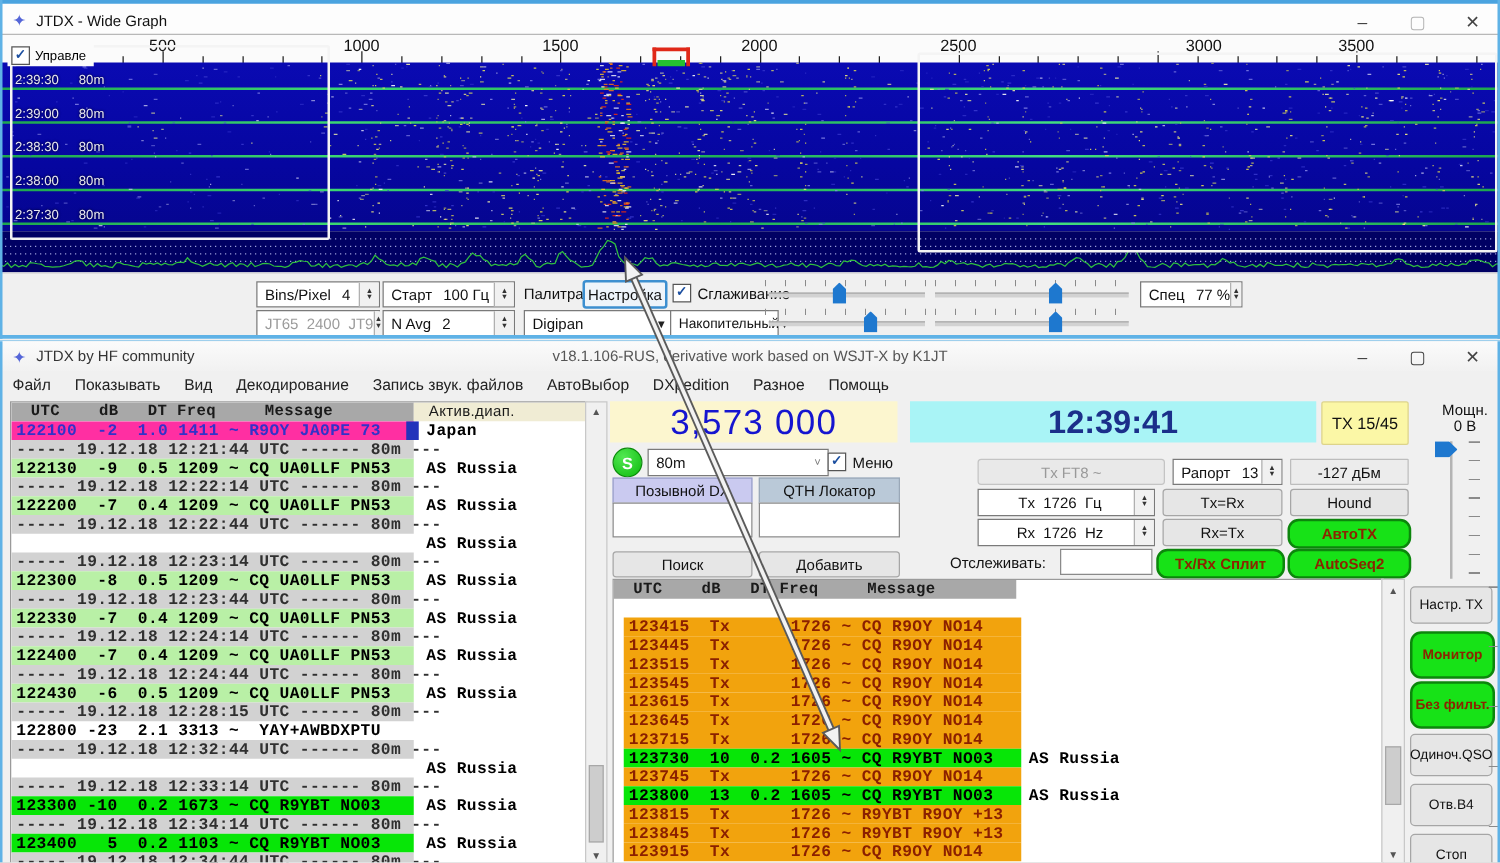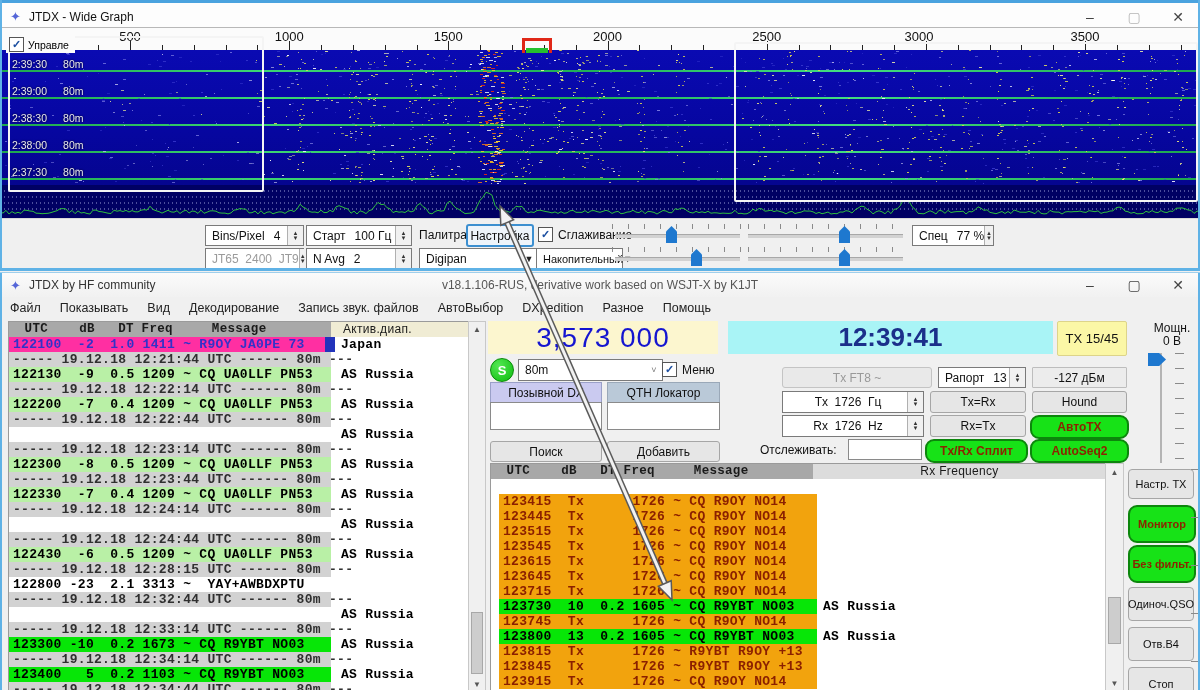--- a/index.html
+++ b/index.html
@@ -124,21 +124,21 @@
         <div class="tickv" style="left: 1053.2px; height: 6px;"></div>
         <div class="tickv" style="left: 1085px; height: 10px;"></div>
         <div class="tickv" style="left: 1116.8px; height: 6px;"></div>
         <div class="tickv" style="left: 1148.7px; height: 6px;"></div>
         <div class="tickv" style="left: 1180.5px; height: 6px;"></div>
         <span class="scale-num" style="left: 130px;">500</span>
         <span class="scale-num" style="left: 289.2px;">1000</span>
         <span class="scale-num" style="left: 448.3px;">1500</span>
         <span class="scale-num" style="left: 607.5px;">2000</span>
         <span class="scale-num" style="left: 766.7px;">2500</span>
-        <span class="scale-num" style="left: 919px;">3000</span>
+        <span class="scale-num" style="left: 963px;">3000</span>
         <span class="scale-num" style="left: 1085px;">3500</span>
       </div>
     <div id="txmarker">
         <div class="rxin"></div>
       </div>
 
     <div id="wf">
         <div class="wf-time" style="left: 12px; top: 8px;">
           <span>2:39:30</span>
           <span>80m</span>
@@ -2021,21 +2021,21 @@
           <div class="trow" style="top: 30px;"><span class="msg" style="left: 0px; width: 318px; background: rgb(185, 240, 166); color: rgb(0, 0, 0);">122130  -9  0.5 1209 ~ CQ UA0LLF PN53</span><span class="region" style="left: 332px;">AS Russia</span></div>
           <div class="trow" style="top: 45px;"><span class="msg" style="left: 0px; width: 318px; background: rgb(210, 210, 210); color: rgb(48, 48, 48);">----- 19.12.18 12:22:14 UTC ------ 80m ---</span></div>
           <div class="trow" style="top: 60px;"><span class="msg" style="left: 0px; width: 318px; background: rgb(185, 240, 166); color: rgb(0, 0, 0);">122200  -7  0.4 1209 ~ CQ UA0LLF PN53</span><span class="region" style="left: 332px;">AS Russia</span></div>
           <div class="trow" style="top: 75px;"><span class="msg" style="left: 0px; width: 318px; background: rgb(210, 210, 210); color: rgb(48, 48, 48);">----- 19.12.18 12:22:44 UTC ------ 80m ---</span></div>
           <div class="trow" style="top: 90px;"><span class="region" style="left: 332px;">AS Russia</span></div>
           <div class="trow" style="top: 105px;"><span class="msg" style="left: 0px; width: 318px; background: rgb(210, 210, 210); color: rgb(48, 48, 48);">----- 19.12.18 12:23:14 UTC ------ 80m ---</span></div>
           <div class="trow" style="top: 120px;"><span class="msg" style="left: 0px; width: 318px; background: rgb(185, 240, 166); color: rgb(0, 0, 0);">122300  -8  0.5 1209 ~ CQ UA0LLF PN53</span><span class="region" style="left: 332px;">AS Russia</span></div>
           <div class="trow" style="top: 135px;"><span class="msg" style="left: 0px; width: 318px; background: rgb(210, 210, 210); color: rgb(48, 48, 48);">----- 19.12.18 12:23:44 UTC ------ 80m ---</span></div>
           <div class="trow" style="top: 150px;"><span class="msg" style="left: 0px; width: 318px; background: rgb(185, 240, 166); color: rgb(0, 0, 0);">122330  -7  0.4 1209 ~ CQ UA0LLF PN53</span><span class="region" style="left: 332px;">AS Russia</span></div>
           <div class="trow" style="top: 165px;"><span class="msg" style="left: 0px; width: 318px; background: rgb(210, 210, 210); color: rgb(48, 48, 48);">----- 19.12.18 12:24:14 UTC ------ 80m ---</span></div>
-          <div class="trow" style="top: 180px;"><span class="region" style="left: 332px;">AS Russia</span></div>
+          <div class="trow" style="top: 180px;"><span class="msg" style="left: 0px; width: 318px; background: rgb(185, 240, 166); color: rgb(0, 0, 0);">122400  -7  0.4 1209 ~ CQ UA0LLF PN53</span><span class="region" style="left: 332px;">AS Russia</span></div>
           <div class="trow" style="top: 195px;"><span class="msg" style="left: 0px; width: 318px; background: rgb(210, 210, 210); color: rgb(48, 48, 48);">----- 19.12.18 12:24:44 UTC ------ 80m ---</span></div>
           <div class="trow" style="top: 210px;"><span class="msg" style="left: 0px; width: 318px; background: rgb(185, 240, 166); color: rgb(0, 0, 0);">122430  -6  0.5 1209 ~ CQ UA0LLF PN53</span><span class="region" style="left: 332px;">AS Russia</span></div>
           <div class="trow" style="top: 225px;"><span class="msg" style="left: 0px; width: 318px; background: rgb(210, 210, 210); color: rgb(48, 48, 48);">----- 19.12.18 12:28:15 UTC ------ 80m ---</span></div>
           <div class="trow" style="top: 240px;"><span class="msg" style="left: 0px; width: 318px; background: transparent; color: rgb(0, 0, 0);">122800 -23  2.1 3313 ~  YAY+AWBDXPTU</span></div>
           <div class="trow" style="top: 255px;"><span class="msg" style="left: 0px; width: 318px; background: rgb(210, 210, 210); color: rgb(48, 48, 48);">----- 19.12.18 12:32:44 UTC ------ 80m ---</span></div>
           <div class="trow" style="top: 270px;"><span class="region" style="left: 332px;">AS Russia</span></div>
           <div class="trow" style="top: 285px;"><span class="msg" style="left: 0px; width: 318px; background: rgb(210, 210, 210); color: rgb(48, 48, 48);">----- 19.12.18 12:33:14 UTC ------ 80m ---</span></div>
           <div class="trow" style="top: 300px;"><span class="msg" style="left: 0px; width: 318px; background: rgb(7, 230, 7); color: rgb(0, 0, 0);">123300 -10  0.2 1673 ~ CQ R9YBT NO03</span><span class="region" style="left: 332px;">AS Russia</span></div>
           <div class="trow" style="top: 315px;"><span class="msg" style="left: 0px; width: 318px; background: rgb(210, 210, 210); color: rgb(48, 48, 48);">----- 19.12.18 12:34:14 UTC ------ 80m ---</span></div>
           <div class="trow" style="top: 330px;"><span class="msg" style="left: 0px; width: 318px; background: rgb(7, 230, 7); color: rgb(0, 0, 0);">123400   5  0.2 1103 ~ CQ R9YBT NO03</span><span class="region" style="left: 332px;">AS Russia</span></div>
@@ -2094,21 +2094,20 @@
     </div>
     <div class="btn" style="left:930px;top:142px;width:94px;height:20px;">Rx=Tx</div>
     <div class="btn green" style="left: 1030px; top: 142px; width: 95px; height: 20px; background: rgb(23, 226, 23); color: rgb(139, 37, 0);">АвтоTX</div>
     <span class="lbl" style="left:760px;top:170px;">Отслеживать:</span>
     <div class="inputbox" style="left:848px;top:166px;width:72px;height:19px;"></div>
     <div class="btn green" style="left: 925px; top: 166px; width: 99px; height: 20px; background: rgb(23, 226, 23); color: rgb(139, 37, 0);">Tx/Rx Сплит</div>
     <div class="btn green" style="left: 1030px; top: 166px; width: 95px; height: 20px; background: rgb(23, 226, 23); color: rgb(139, 37, 0);">AutoSeq2</div>
 
     <div class="pane" style="left:490px;top:190px;width:615px;height:228px;">
       <div class="thdr" style="left:0;width:322px;background:#a8a8a8;">  UTC    dB   DT Freq     Message</div>
-      <div class="thdr" style="left:322px;width:293px;background:#dcdcdc;text-align:center;font:12px 'Liberation Sans',sans-serif;line-height:15px;">Rx Frequency</div>
       <div id="ct-rows" style="position:absolute;left:0;top:15px;width:615px;height:213px;overflow:hidden;">
           <div class="trow" style="top: 15px;"><span class="msg" style="left: 8px; width: 314px; background: rgb(242, 163, 13); color: rgb(139, 32, 0);">123415  Tx      1726 ~ CQ R9OY NO14</span></div>
           <div class="trow" style="top: 30px;"><span class="msg" style="left: 8px; width: 314px; background: rgb(242, 163, 13); color: rgb(139, 32, 0);">123445  Tx      1726 ~ CQ R9OY NO14</span></div>
           <div class="trow" style="top: 45px;"><span class="msg" style="left: 8px; width: 314px; background: rgb(242, 163, 13); color: rgb(139, 32, 0);">123515  Tx      1726 ~ CQ R9OY NO14</span></div>
           <div class="trow" style="top: 60px;"><span class="msg" style="left: 8px; width: 314px; background: rgb(242, 163, 13); color: rgb(139, 32, 0);">123545  Tx      1726 ~ CQ R9OY NO14</span></div>
           <div class="trow" style="top: 75px;"><span class="msg" style="left: 8px; width: 314px; background: rgb(242, 163, 13); color: rgb(139, 32, 0);">123615  Tx      1726 ~ CQ R9OY NO14</span></div>
           <div class="trow" style="top: 90px;"><span class="msg" style="left: 8px; width: 314px; background: rgb(242, 163, 13); color: rgb(139, 32, 0);">123645  Tx      1726 ~ CQ R9OY NO14</span></div>
           <div class="trow" style="top: 105px;"><span class="msg" style="left: 8px; width: 314px; background: rgb(242, 163, 13); color: rgb(139, 32, 0);">123715  Tx      1726 ~ CQ R9OY NO14</span></div>
           <div class="trow" style="top: 120px;"><span class="msg" style="left: 8px; width: 314px; background: rgb(7, 230, 7); color: rgb(0, 0, 0);">123730  10  0.2 1605 ~ CQ R9YBT NO03</span><span class="region" style="left: 332px;">AS Russia</span></div>
           <div class="trow" style="top: 135px;"><span class="msg" style="left: 8px; width: 314px; background: rgb(242, 163, 13); color: rgb(139, 32, 0);">123745  Tx      1726 ~ CQ R9OY NO14</span></div>

